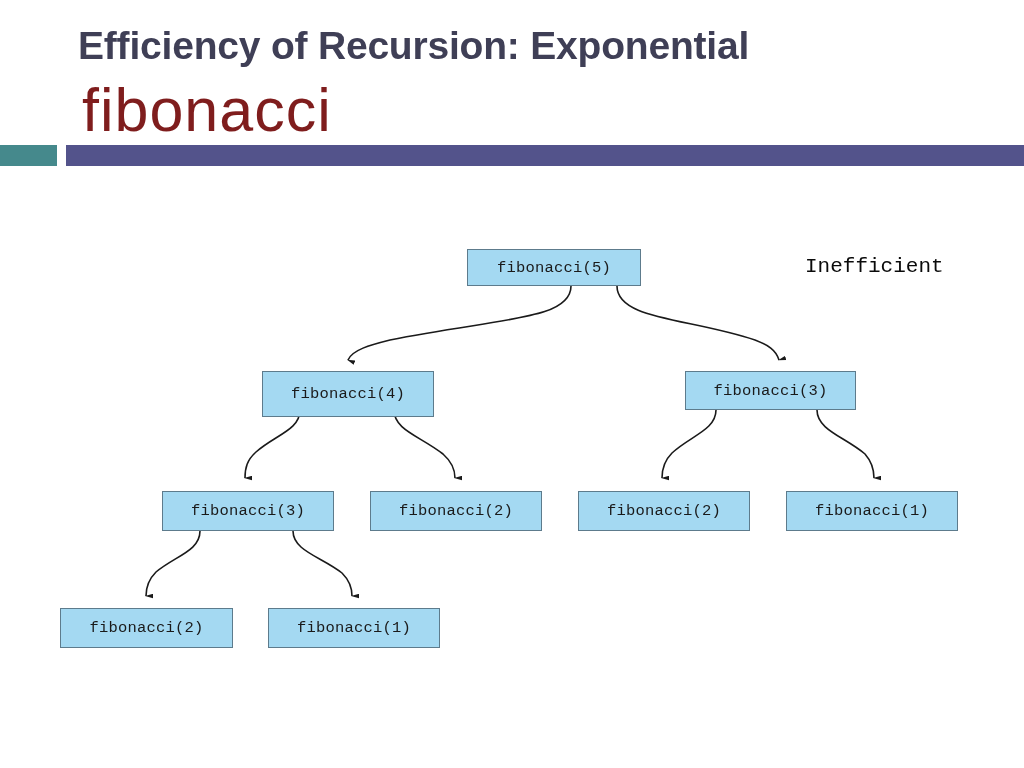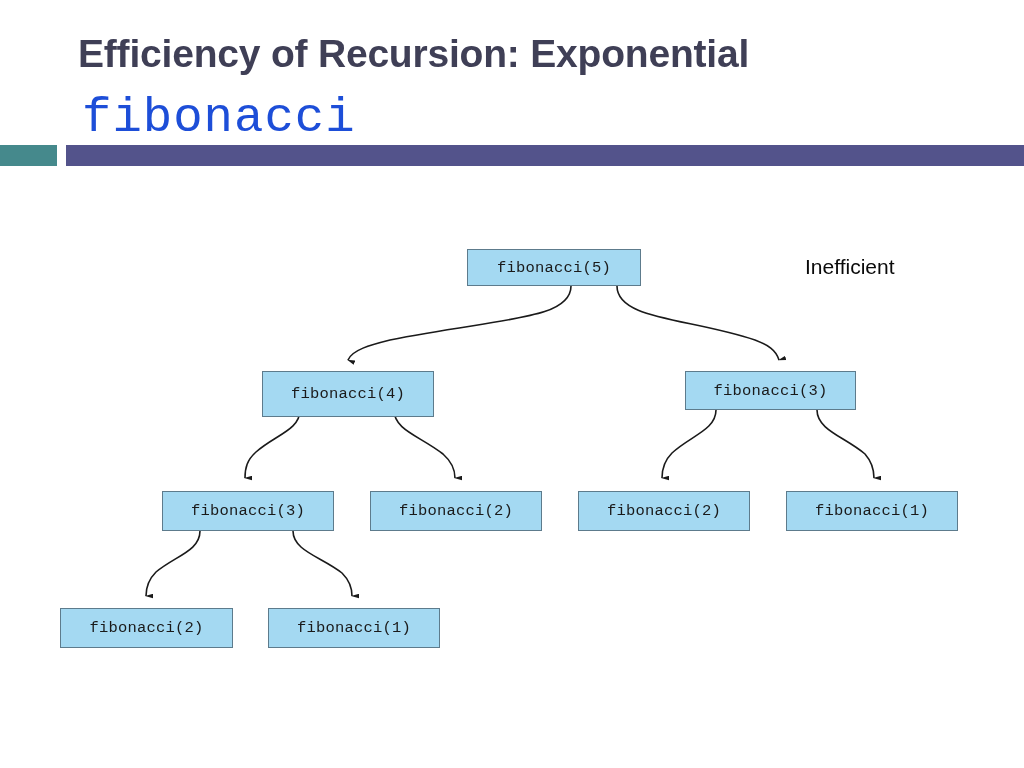--- a/index.html
+++ b/index.html
@@ -19,46 +19,46 @@
     position: relative;
     width: 1024px;
     height: 768px;
     background: #ffffff;
   }
 
   
   #title-block {
     position: absolute;
     left: 0;
-    top: 8px;
+    top: 0;
     width: 1024px;
     height: 145px;
     text-align: right;
   }
   #title-line-1 {
     position: absolute;
     left: 78px;
     top: 23px;
     font-family: "Liberation Sans", sans-serif;
     font-weight: bold;
     font-size: 39px;
     line-height: 46px;
     letter-spacing: -0.2px;
     color: #3f3f56;
     white-space: nowrap;
   }
   #title-line-2 {
     position: absolute;
     left: 82px;
     top: 82px;
-    font-family: Liberation Mono, monospace;
-    font-size: 49px;
+    font-family: Liberation Sans, sans-serif;
+    font-size: 61px;
     line-height: 56px;
     letter-spacing: 1px;
-    color: #1d4ed8;
+    color: #7f1d1d;
     white-space: nowrap;
   }
 
   
   #accent-bar-teal {
     position: absolute;
     left: 0;
     top: 145px;
     width: 57px;
     height: 21px;
@@ -101,21 +101,21 @@
     font-size: 15.5px;
     letter-spacing: 0.2px;
     color: #1a1a1a;
     white-space: nowrap;
   }
 
   #annotation-inefficient {
     position: absolute;
     left: 805px;
     top: 255px;
-    font-family: Liberation Sans, sans-serif;
+    font-family: Liberation Mono, monospace;
     font-size: 21px;
     color: #0a0a0a;
     white-space: nowrap;
   }
 </style>
 </head>
 <body>
 
 <div id="slide">
 

